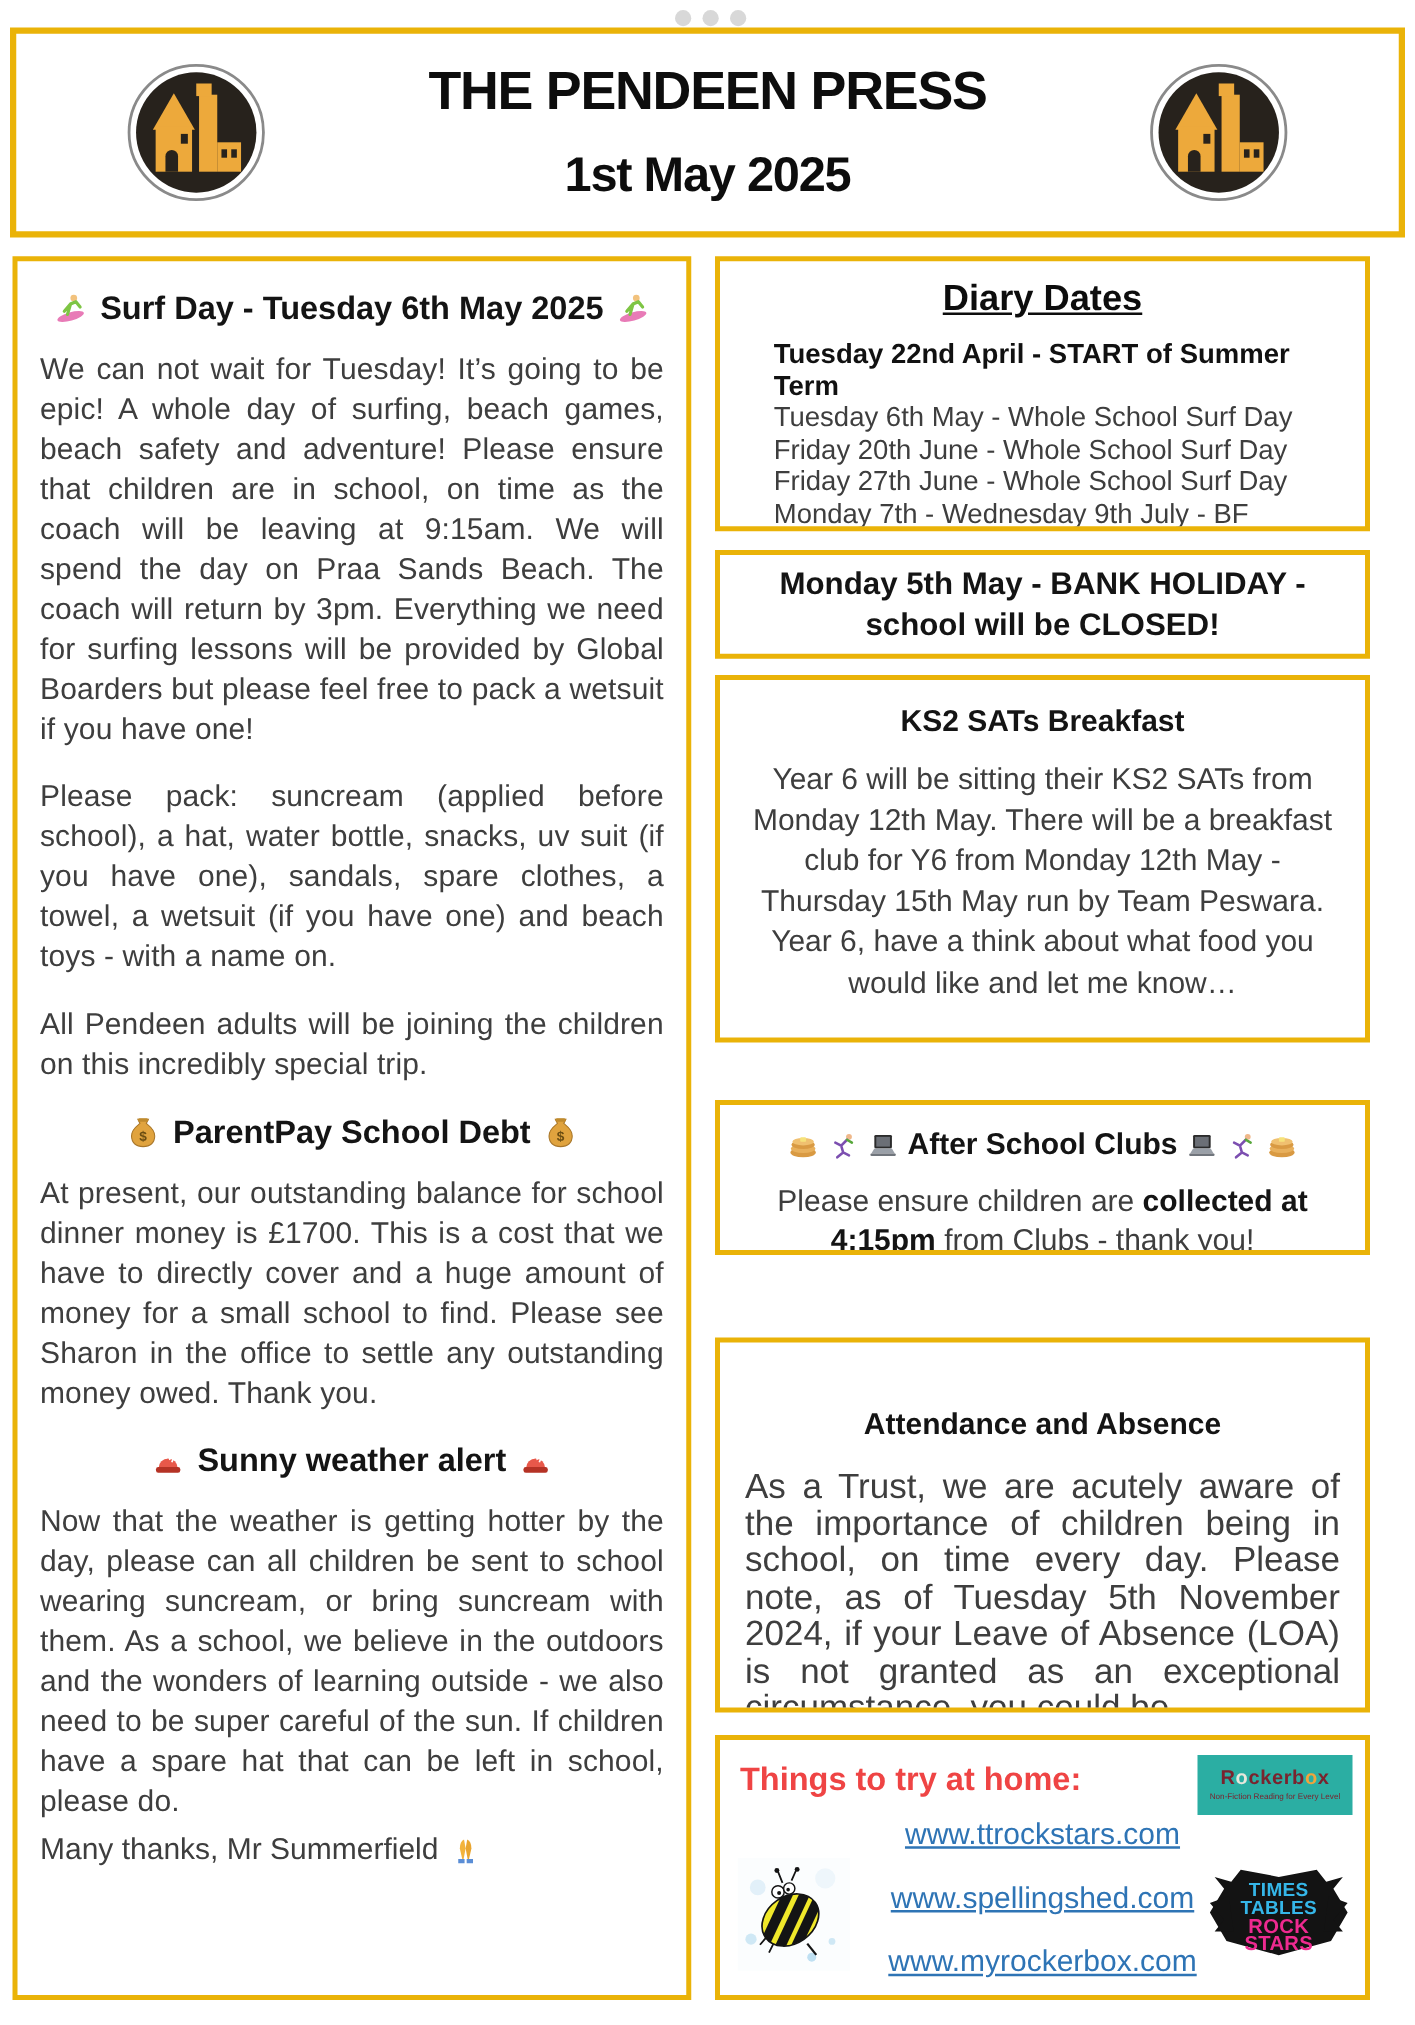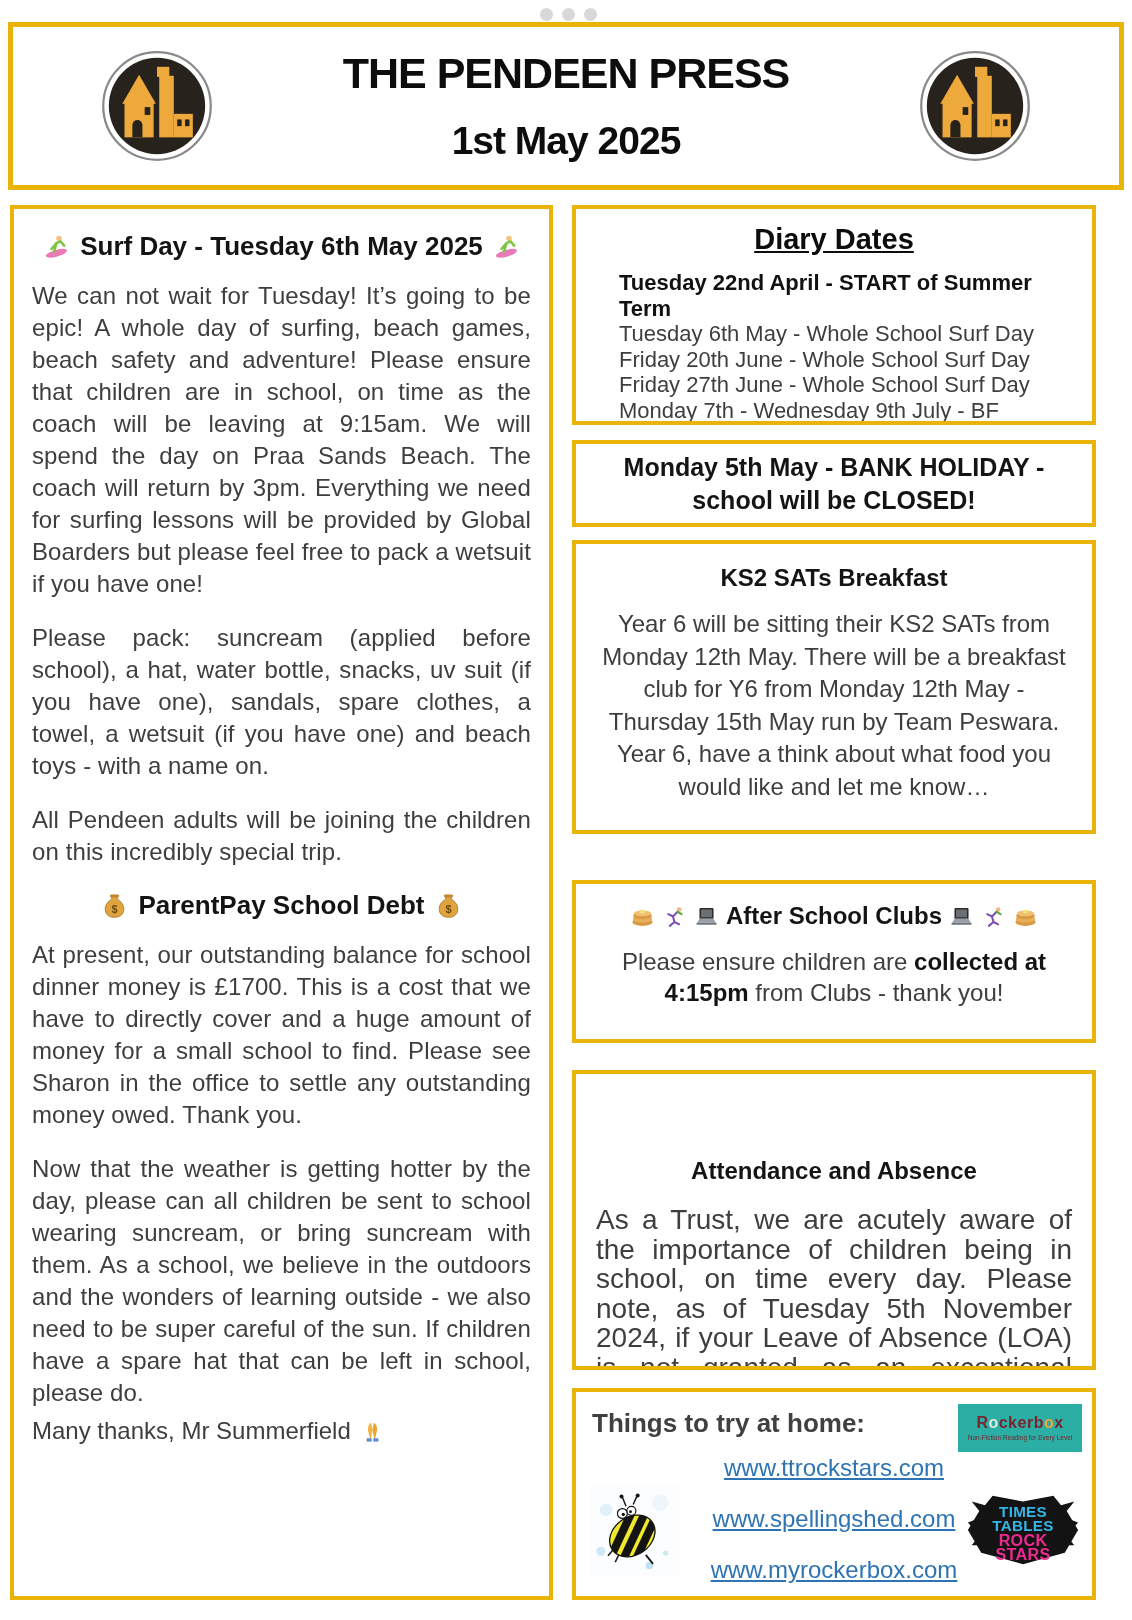--- a/index.html
+++ b/index.html
@@ -35,32 +35,32 @@
   .diary-h{font-size:29px;font-weight:bold;color:#0d0d0d;text-align:center;text-decoration:underline;margin:4px 0 14px;}
   .diary-entry{font-size:22px;line-height:25.5px;color:#3e3e3e;margin-left:27px;}
   .diary-entry.first{font-weight:bold;color:#111;}
 
   .bank{top:440px;height:87px;display:flex;flex-direction:column;align-items:center;justify-content:center;}
   .bank div{font-size:25px;font-weight:bold;color:#141414;line-height:33px;}
 
   .ks2{top:540px;height:294px;padding:20px 22px 0;}
   .ks2 p{font-size:24px;line-height:32.5px;text-align:center;margin:16px 0 0;}
 
-  .clubs{top:880px;height:163px;padding:18px 14px 16px;}
+  .clubs{top:880px;height:124px;padding:18px 14px 16px;}
   .clubs-h{display:flex;align-items:center;justify-content:center;gap:7px;
            font-size:24px;font-weight:bold;color:#141414;}
   .clubs-h .em{width:25px;height:25px;}
   .clubs p{font-size:24px;line-height:31px;text-align:center;margin:16px 0 0;}
   .clubs b{color:#141414;}
 
-  .attendance{top:1070px;height:300px;padding:83px 20px 0;}
+  .attendance{top:1070px;height:300px;padding:52px 20px 0;}
   .attendance p{font-size:28px;line-height:29.5px;text-align:justify;margin:20px 0 0;}
 
   .home{top:1388px;height:212px;padding:12px 14px;}
-  .home-h{font-size:26px;font-weight:bold;color:#404040;position:absolute;left:16px;top:16px;}
+  .home-h{font-size:26px;font-weight:bold;color:#ef4444;position:absolute;left:16px;top:16px;}
   .links{position:absolute;left:0;top:62px;width:100%;display:flex;flex-direction:column;align-items:center;gap:23px;}
   .links a{font-size:24px;color:#2e74b5;text-decoration:underline;}
 
   .rockerbox{position:absolute;right:10px;top:12px;width:124px;height:48px;background:#2baea3;
              display:flex;flex-direction:column;align-items:center;justify-content:center;line-height:1;}
   .rb-title{font-size:16px;font-weight:800;color:#7a232e;letter-spacing:.5px;}
   .rb-title .o-moon{color:#e9e7dc;}
   .rb-title .o-sun{color:#f1a43c;}
   .rb-sub{font-size:6.5px;color:#7a232e;margin-top:4px;}
 
@@ -147,20 +147,33 @@
       </svg>
       <span>ParentPay School Debt</span>
       <svg class="em" viewBox="0 0 32 32">
         <path d="M16 30c7 0 11-4 11-10 0-7-6-10-8-12l2-4H11l2 4c-2 2-8 5-8 12 0 6 4 10 11 10z" fill="#e0a33e" stroke="#a9772a"></path>
         <rect x="11" y="3" width="10" height="3.5" rx="1.7" fill="#c08a2d"></rect>
         <text x="16" y="24.5" font-size="13" font-weight="bold" fill="#6b4d12" text-anchor="middle">$</text>
       </svg>
     </div>
     <p>At present, our outstanding balance for school dinner money is £1700. This is a cost that we have to directly cover and a huge amount of money for a small school to find. Please see Sharon in the office to settle any outstanding money owed. Thank you.</p>
 
+    <div class="lh">
+      <svg class="em" viewBox="0 0 32 32">
+        <path d="M7 23a9 9 0 0 1 18 0z" fill="#e8584a"></path>
+        <rect x="4.5" y="22" width="23" height="5.5" rx="2.2" fill="#b53225"></rect>
+        <path d="M13.5 14l3-4.5 1 5 4-2-2 5" stroke="#ffffff" stroke-width="1.6" fill="none"></path>
+      </svg>
+      <span>Sunny weather alert</span>
+      <svg class="em" viewBox="0 0 32 32">
+        <path d="M7 23a9 9 0 0 1 18 0z" fill="#e8584a"></path>
+        <rect x="4.5" y="22" width="23" height="5.5" rx="2.2" fill="#b53225"></rect>
+        <path d="M13.5 14l3-4.5 1 5 4-2-2 5" stroke="#ffffff" stroke-width="1.6" fill="none"></path>
+      </svg>
+    </div>
     <p>Now that the weather is getting hotter by the day, please can all children be sent to school wearing suncream, or bring suncream with them. As a school, we believe in the outdoors and the wonders of learning outside - we also need to be super careful of the sun. If children have a spare hat that can be left in school, please do.</p>
     <div class="signoff">
       <span>Many thanks, Mr Summerfield</span>
       <svg class="em" viewBox="0 0 32 32">
         <path d="M13.5 27 L10.5 14 Q10.5 7.5 14.5 5.5 L16 14 Z" fill="#f3b33c"></path>
         <path d="M18.5 27 L21.5 14 Q21.5 7.5 17.5 5.5 L16 14 Z" fill="#e9a52f"></path>
         <path d="M9 24 h6 v4 h-6 z" fill="#5b8ed6"></path>
         <path d="M17 24 h6 v4 h-6 z" fill="#5b8ed6"></path>
       </svg>
     </div>

